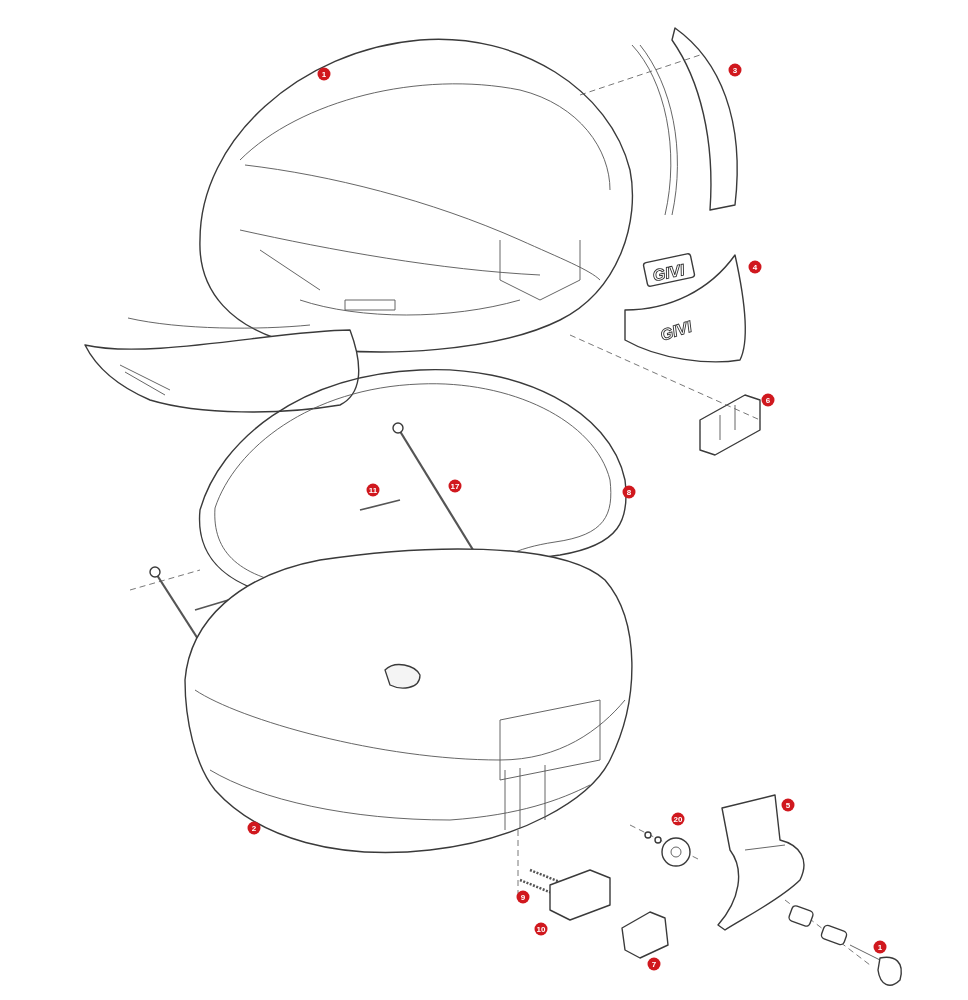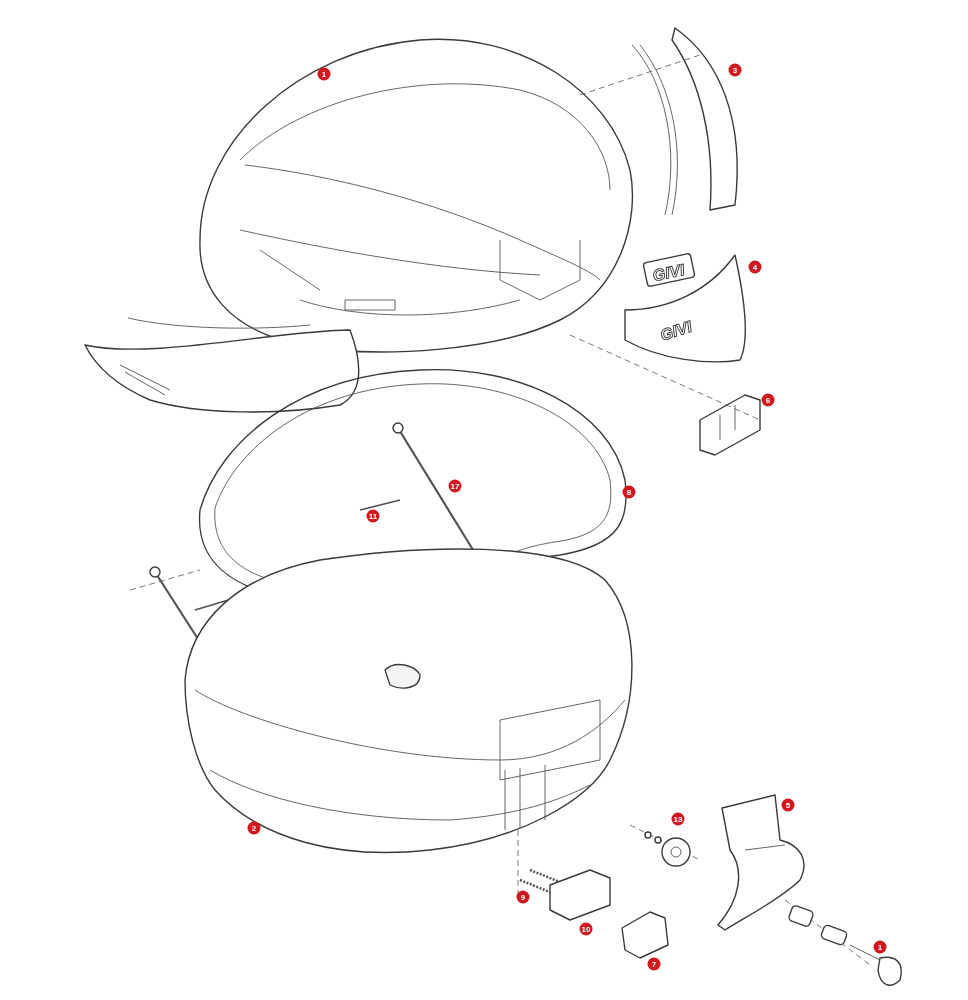--- a/index.html
+++ b/index.html
@@ -119,17 +119,17 @@
 
 <div class="callout" style="left:324px;top:74px;">1</div>
 <div class="callout" style="left:254px;top:828px;">2</div>
 <div class="callout" style="left:735px;top:70px;">3</div>
 <div class="callout" style="left:755px;top:267px;">4</div>
 <div class="callout" style="left:788px;top:805px;">5</div>
 <div class="callout" style="left:768px;top:400px;">6</div>
 <div class="callout" style="left:654px;top:964px;">7</div>
 <div class="callout" style="left:629px;top:492px;">8</div>
 <div class="callout" style="left:523px;top:897px;">9</div>
-<div class="callout" style="left:586px;top:929px;">10</div>
-<div class="callout" style="left:373px;top:516px;">11</div>
+<div class="callout" style="left:541px;top:929px;">10</div>
+<div class="callout" style="left:373px;top:490px;">11</div>
 <div class="callout" style="left:455px;top:486px;">17</div>
 <div class="callout" style="left:880px;top:947px;">1</div>
-<div class="callout" style="left:678px;top:819px;">13</div>
+<div class="callout" style="left:678px;top:819px;">20</div>
 
 </body></html>

